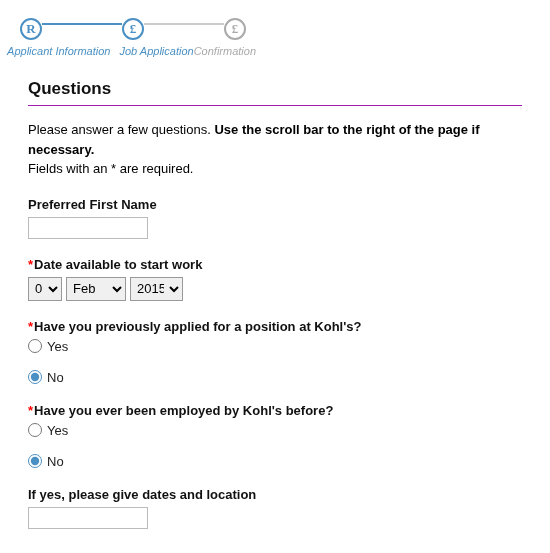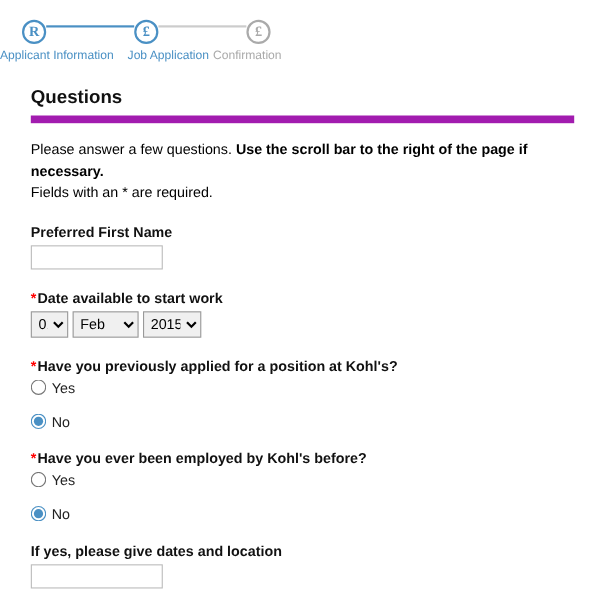--- a/index.html
+++ b/index.html
@@ -73,21 +73,21 @@
 
     
     .main {
       padding: 10px 28px 20px 28px;
     }
     .section-title {
       font-size: 17px;
       font-weight: bold;
       color: #111;
       padding-bottom: 6px;
-      border-bottom: 7px solid #a21caf;
+      border-bottom: 1px solid #a21caf;
       margin-bottom: 14px;
     }
     .instructions {
       font-size: 13px;
       color: #000000;
       margin-bottom: 18px;
       line-height: 1.5;
     }
     .instructions strong {
       font-weight: bold;
@@ -161,21 +161,21 @@
 
 <div class="stepper">
   <div class="step-wrapper">
     <div class="stepper-row">
       <div class="step-circle active">R</div>
       <div class="step-line"></div>
       <div class="step-circle active">£</div>
       <div class="step-line inactive"></div>
       <div class="step-circle inactive">£</div>
     </div>
-    <div class="stepper-row" style="justify-content: space-between; width: 100%; padding: 0 0px;">
+    <div class="stepper-row" style="justify-content: flex-end; width: 100%; padding: 0 0px; font-style: italic;">
       <span class="step-label" style="margin-left: -20px;">Applicant Information</span>
       <span class="step-label" style="margin-left: 9px;">Job Application</span>
       <span class="step-label inactive" style="margin-right: -10px;">Confirmation</span>
     </div>
   </div>
 </div>
 
 <div class="main">
 
   <div class="section-title">Questions</div>

